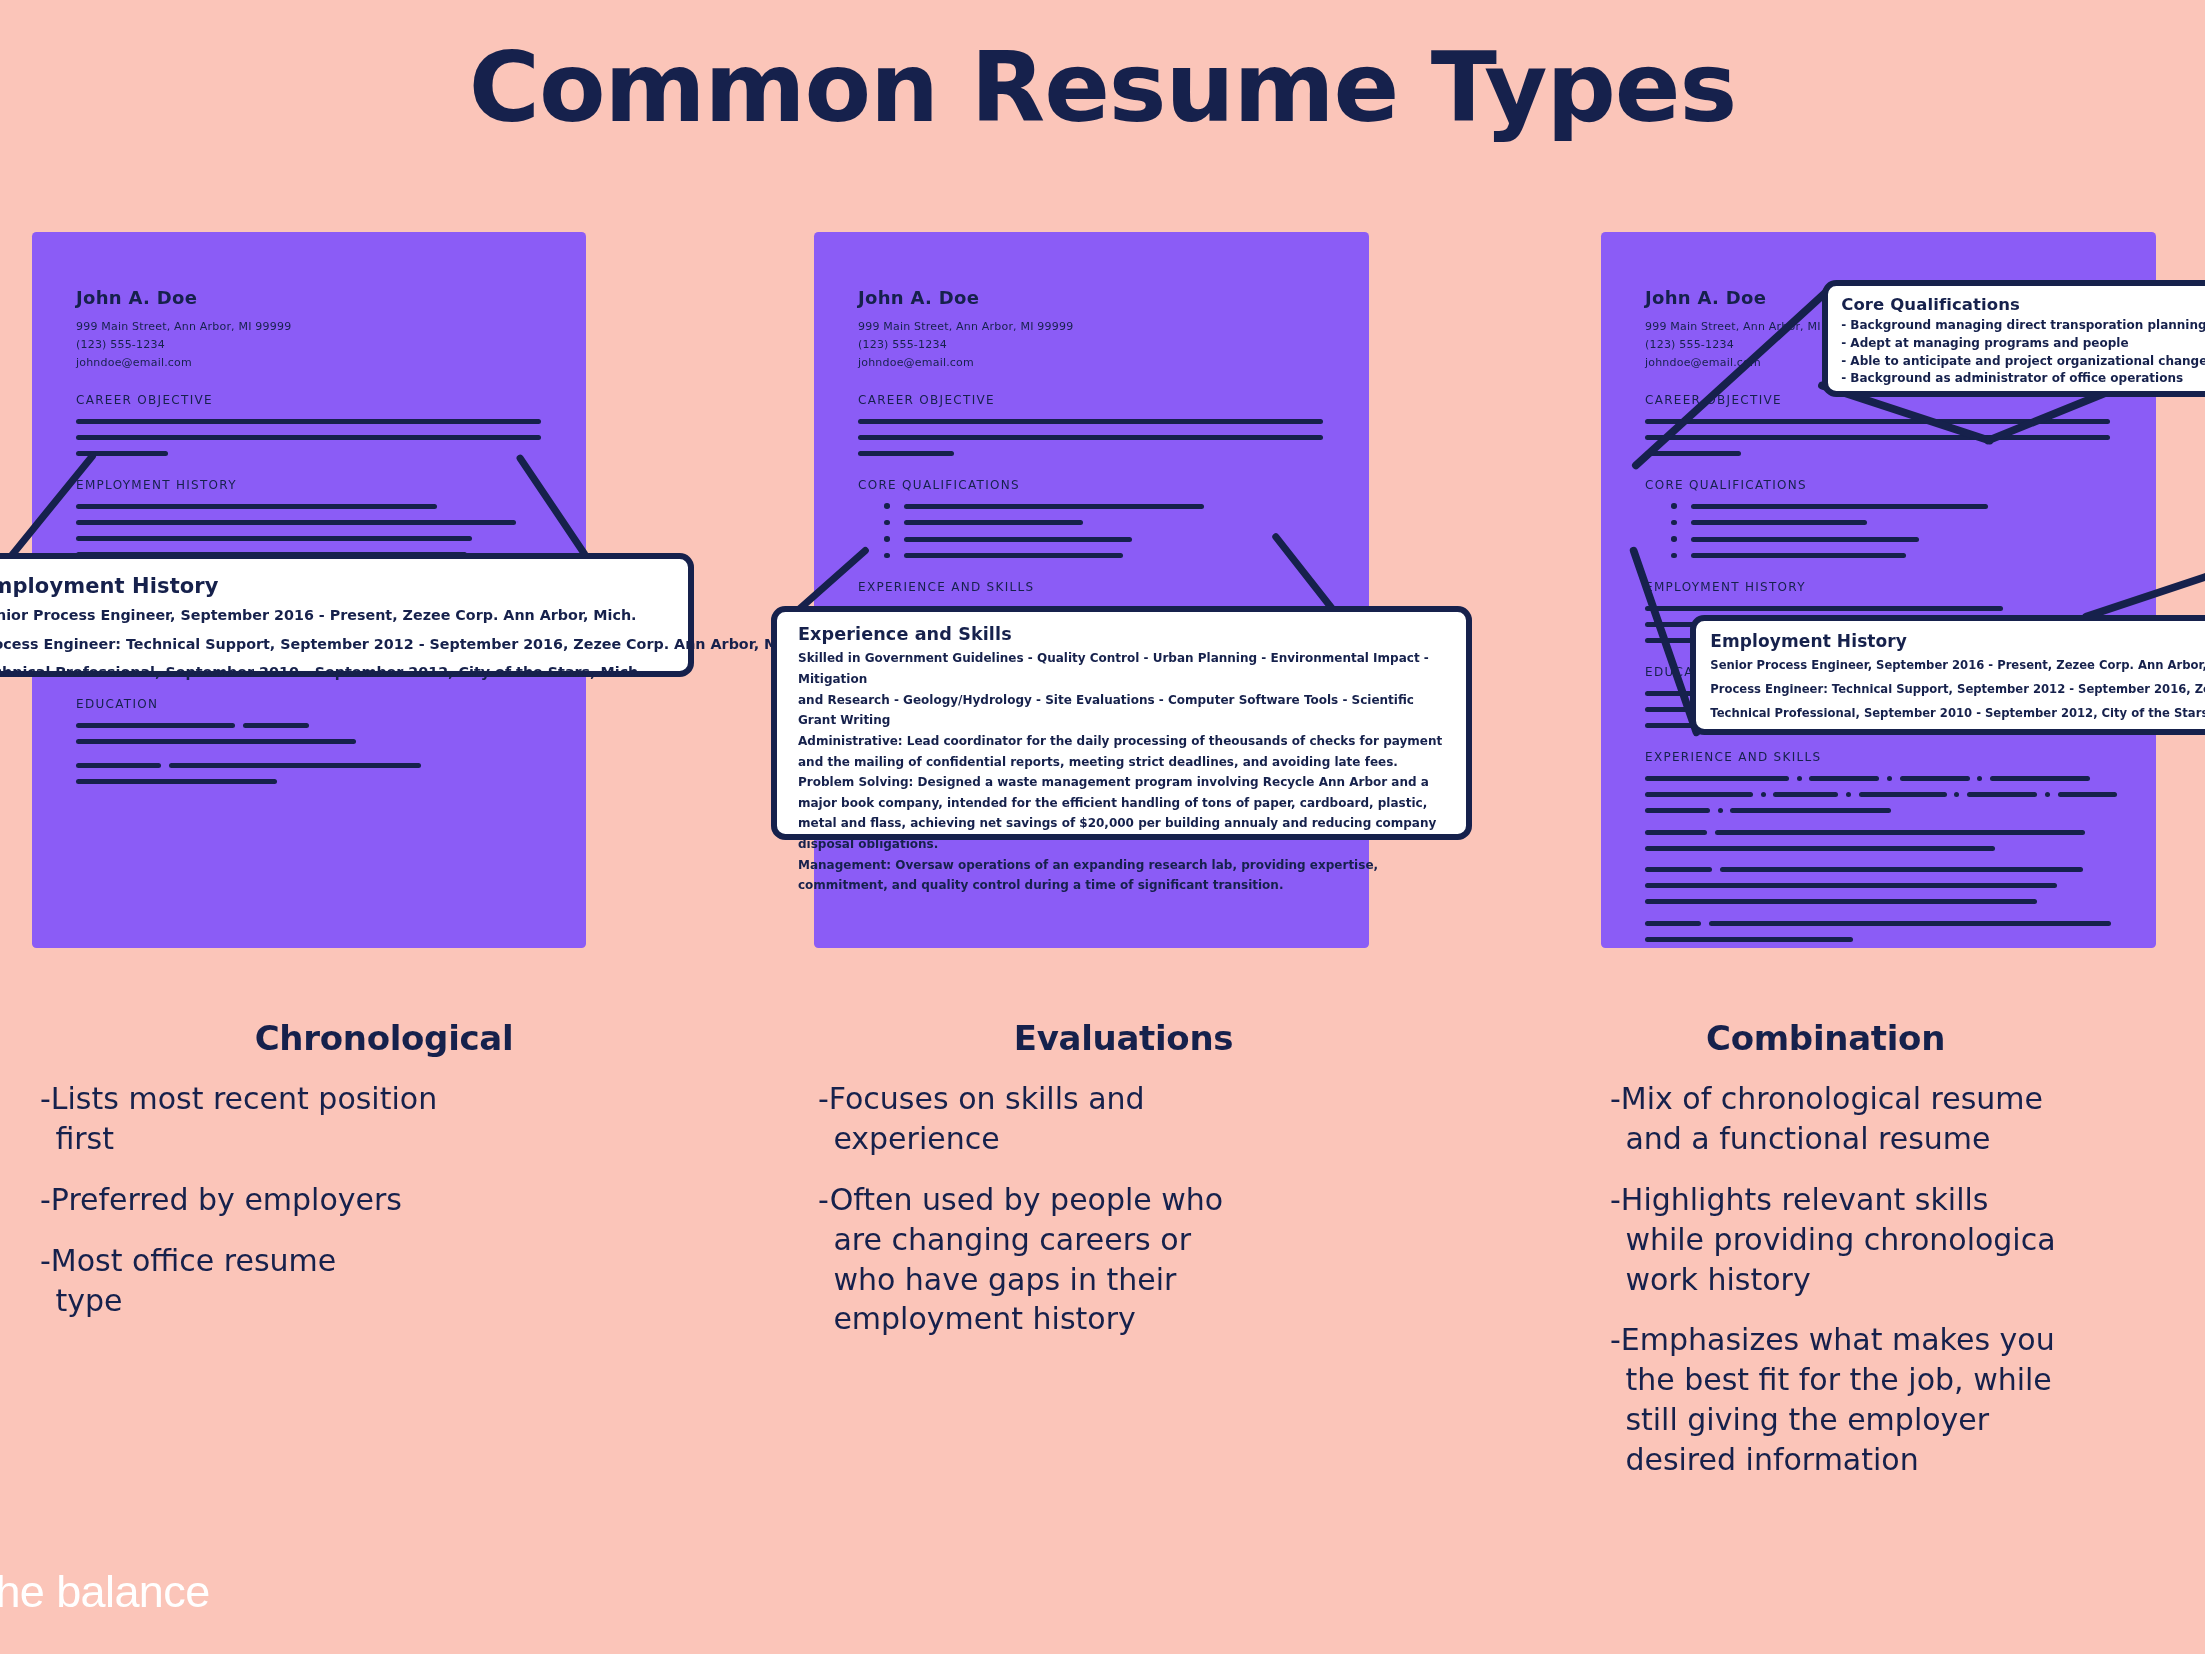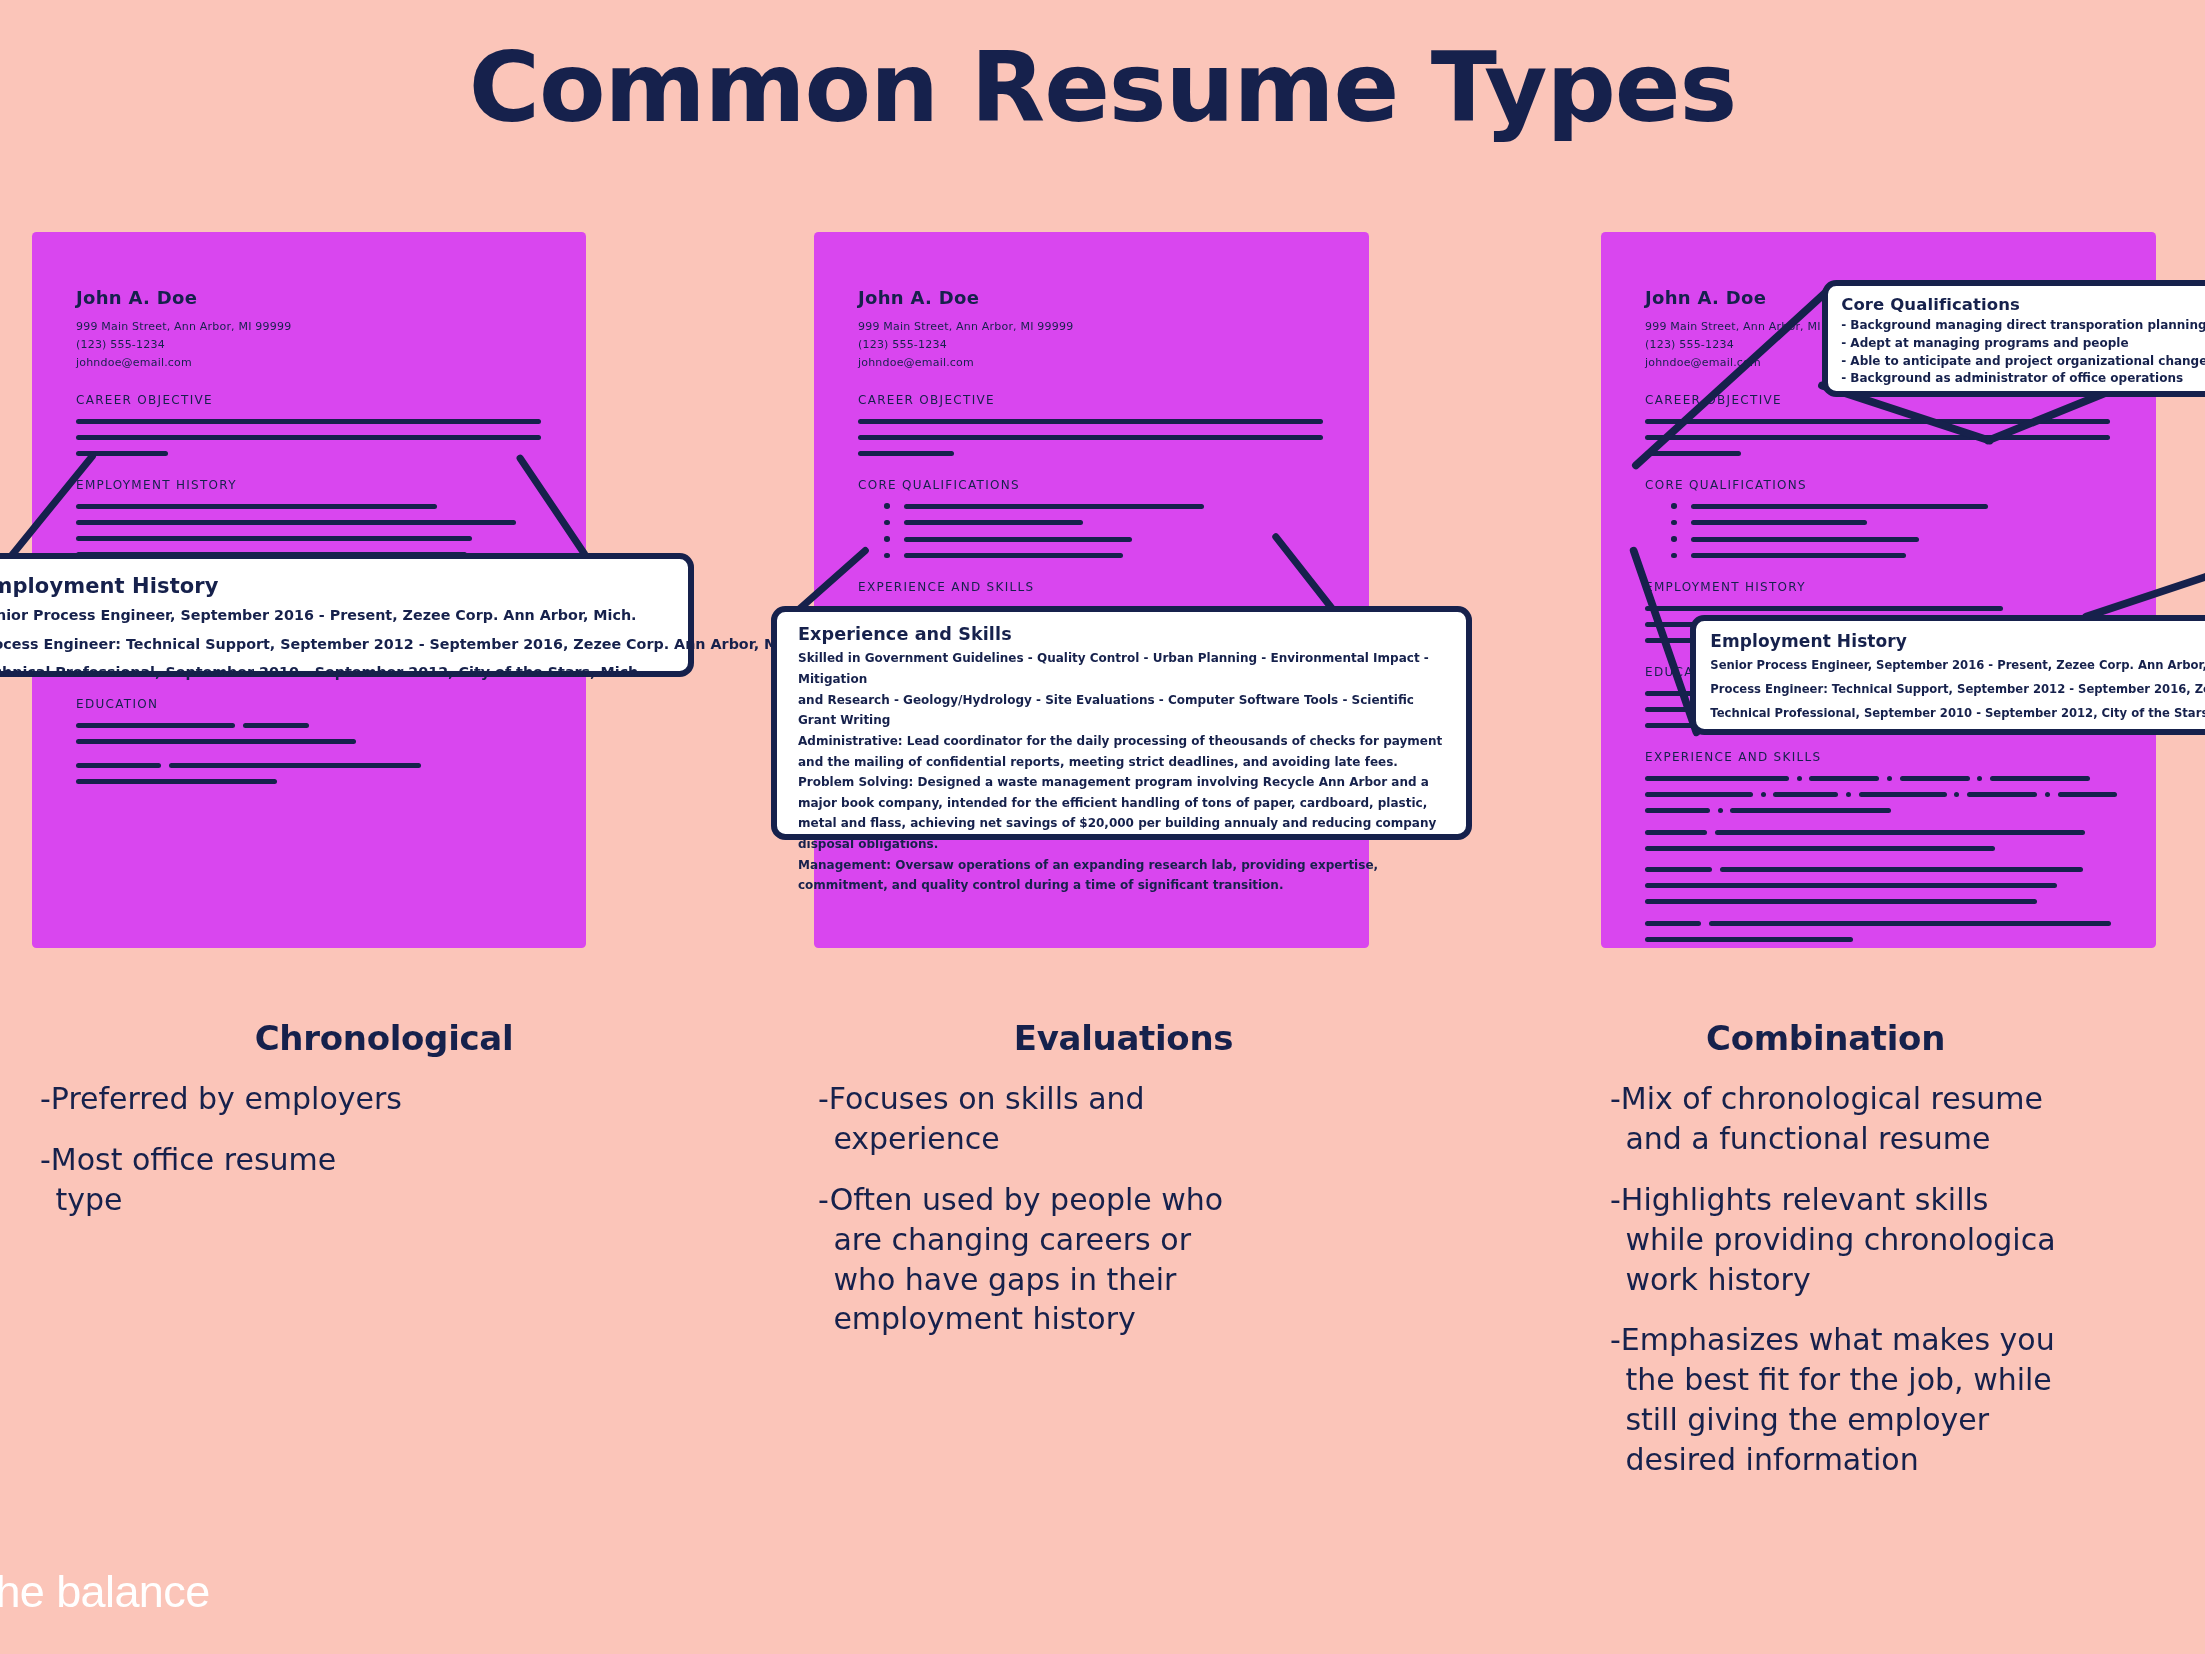--- a/index.html
+++ b/index.html
@@ -18,21 +18,21 @@
     text-align:center;
     font-size:97px;line-height:1;
     font-weight:bold;
     letter-spacing:-1.1px;
     color:#16214c;
     font-family:"DejaVu Sans", sans-serif;
   }
 
   
   .card{
-    position:absolute;background:#d946ef;border-radius:4.4px;
+    position:absolute;background:#8b5cf6;border-radius:4.4px;
     box-shadow:0 0 0 0 rgba(0,0,0,0);
     overflow:hidden;
   }
   .card1{left:32px;top:232px;width:554px;height:716px;}
   .card2{left:814px;top:232px;width:555px;height:716px;}
   .card3{left:1601px;top:232px;width:555px;height:716px;}
 
   .c-inner{position:absolute;left:44px;top:0;right:22px;}
   .r-name{
     font-family:"DejaVu Sans", sans-serif;
@@ -418,20 +418,22 @@
   <div class="callout co4">
     <h3>Employment History</h3>
     <div class="line">Senior Process Engineer, September 2016 - Present, Zezee Corp. Ann Arbor, Mich.</div>
     <div class="line">Process Engineer: Technical Support, September 2012 - September 2016, Zezee Corp. Ann Ar</div>
     <div class="line">Technical Professional, September 2010 - September 2012, City of the Stars, Mich.</div>
   </div>
 
   <div class="col col1">
     <div class="col-title">Chronological</div>
     <ul>
+      <li>-Lists most recent position
+ first</li>
       <li>-Preferred by employers</li>
       <li>-Most office resume
  type</li>
     </ul>
   </div>
 
   <div class="col col2">
     <div class="col-title">Evaluations</div>
     <ul>
       <li>-Focuses on skills and

